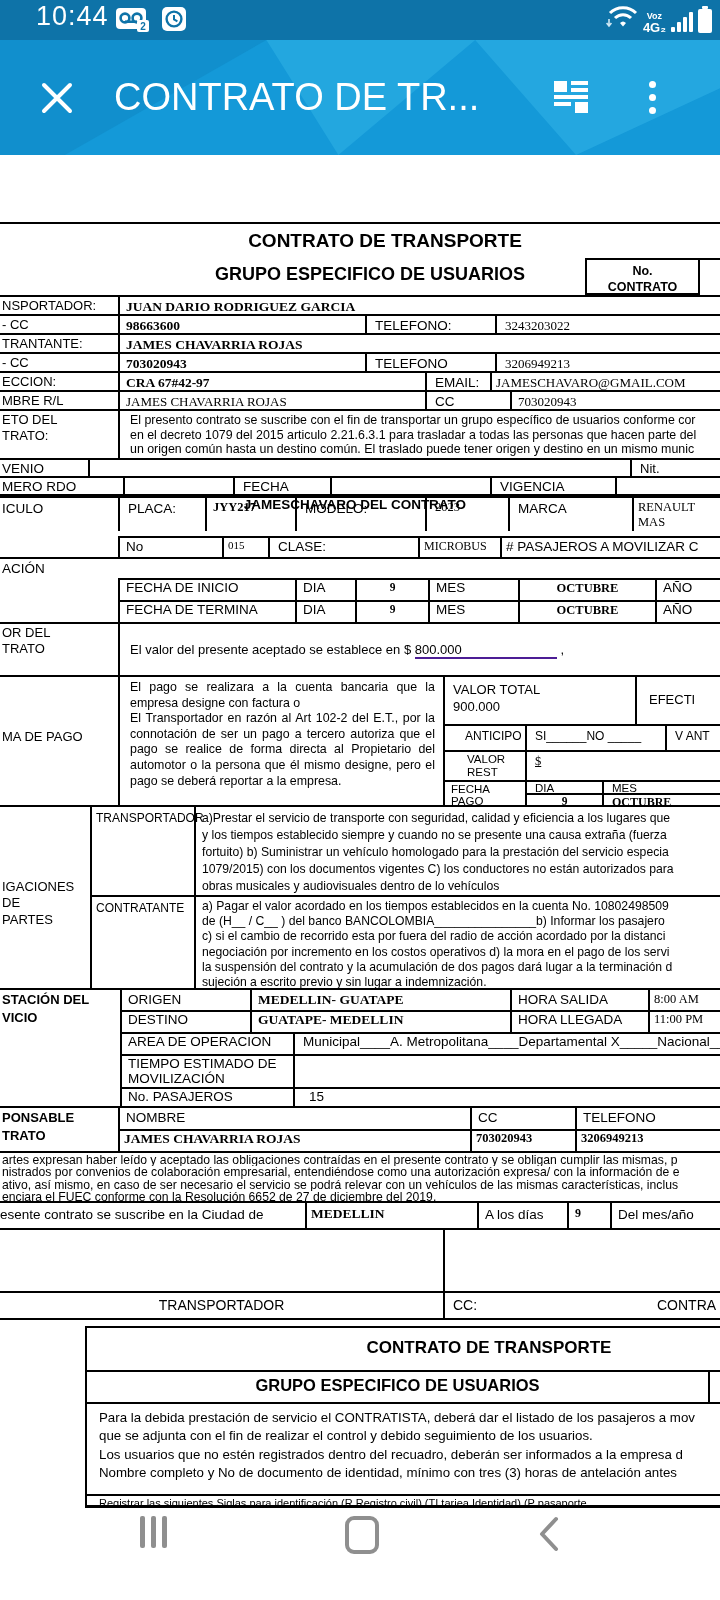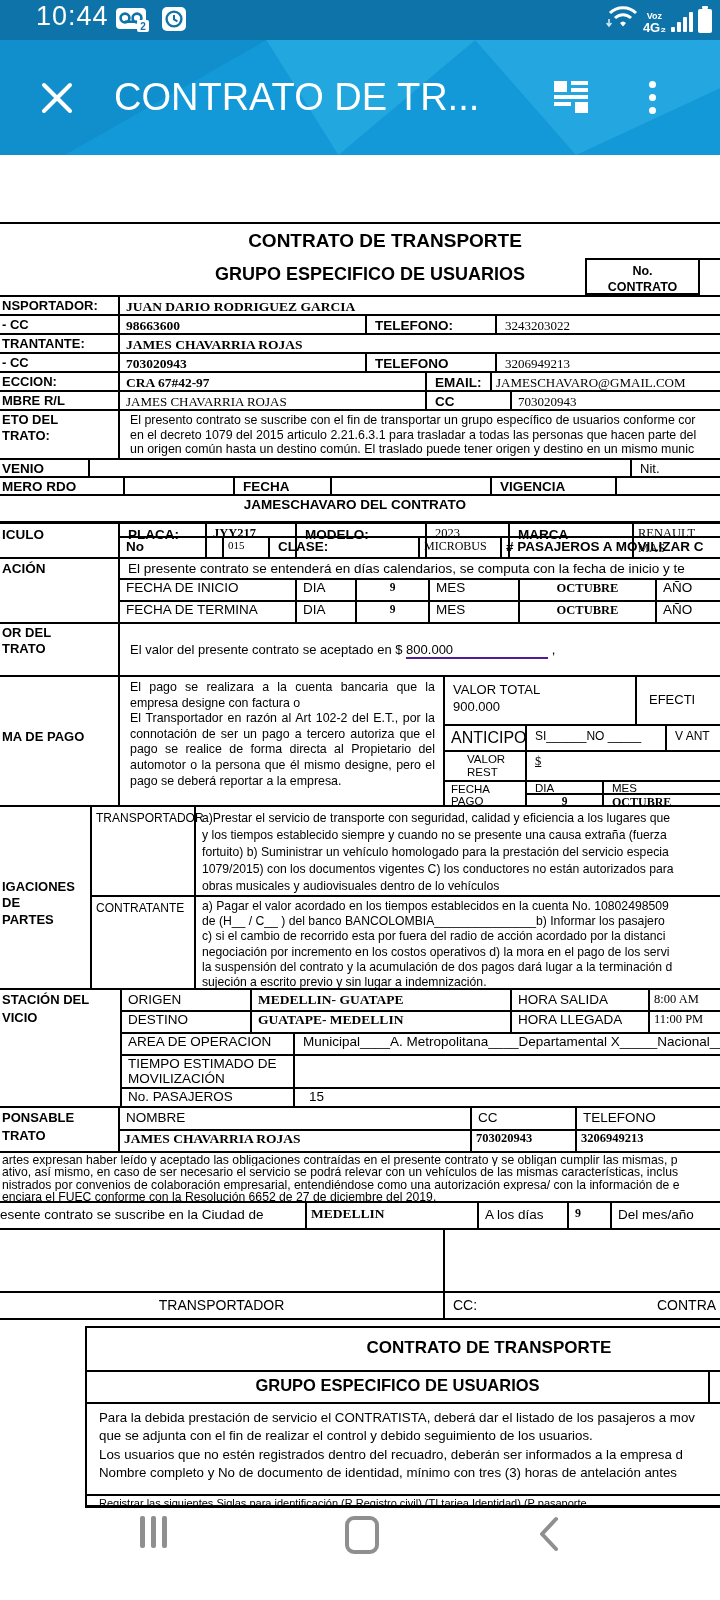--- a/index.html
+++ b/index.html
@@ -31,21 +31,21 @@
   #ab-menu i{width:7px;height:7px;border-radius:50%;background:#fff}
   
   #page{position:absolute;top:155px;left:0;width:720px;height:1353px;background:#fff;overflow:hidden}
   .r{position:absolute;left:0;width:720px;box-sizing:border-box}
   .bt{border-top:2px solid #000}
   .bt3{border-top:3px solid #000}
   .c{position:absolute;top:0;bottom:0;box-sizing:border-box;overflow:hidden}
   .bl{border-left:2px solid #000}
   .br{border-right:2px solid #000}
   .seg{position:absolute;top:0;height:2px;background:#000}
-  .lab{font-weight:bold;font-size:13px;line-height:1.25;padding:1px 16px 0 2px}
+  .lab{font-weight:normal;font-size:13px;line-height:1.25;padding:1px 16px 0 2px}
   .labn{font-size:13.5px;padding:2px 0 0 6px}
   .sb{font-family:"Liberation Serif",serif;font-weight:bold;font-size:13.5px}
   .sr{font-family:"Liberation Serif",serif;font-size:13px}
   .sn{font-size:13px}
   .pt2{padding-top:2px}.pl4{padding-left:4px}.pl6{padding-left:6px}.pl8{padding-left:8px}
   .ctr{text-align:center}
   .line{white-space:nowrap;overflow:hidden}
   .u{border-bottom:2px solid #4c1d95}
   .flab{position:absolute;font-weight:bold;font-size:13px;line-height:1.35;left:2px}
   
@@ -200,41 +200,40 @@
       <div class="c bl" style="left:123px;width:110px"></div>
       <div class="c bl lab pl8" style="left:233px;width:97px;font-size:13.5px">FECHA RDO</div>
       <div class="c bl" style="left:330px;width:160px"></div>
       <div class="c bl lab pl8" style="left:490px;width:126px;font-size:13.5px">VIGENCIA</div>
       <div class="c bl" style="left:615px;width:105px"></div>
     </div>
     <div class="r bt" style="top:339px;height:18px">
       <div class="c ctr" style="left:0;width:710px;font-weight:bold;font-size:13.5px;padding-top:1px">JAMESCHAVARO  DEL CONTRATO</div>
     </div>
 
-    <div class="r bt3" style="top:366px;height:36px">
+    <div class="r bt3" style="top:340px;height:36px">
       <div class="c lab" style="left:0;width:118px;font-size:13.5px;padding-top:3px">ICULO</div>
       <div class="c bl lab pl8" style="left:118px;width:87px;font-size:13.5px;padding-top:3px">PLACA:</div>
       <div class="c bl sb pl6" style="left:205px;width:90px;font-size:12.5px;padding-top:2px">JYY217</div>
       <div class="c bl lab pl8" style="left:295px;width:130px;font-size:13.5px;padding-top:3px">MODELO:</div>
       <div class="c bl sr pl8" style="left:425px;width:83px;font-size:12.5px;padding-top:2px">2023</div>
       <div class="c bl lab pl8" style="left:508px;width:124px;font-size:13.5px;padding-top:3px">MARCA</div>
       <div class="c bl sr pl4" style="left:632px;width:88px;font-size:12.5px;padding-top:2px">RENAULT MAS</div>
     </div>
     <div class="r" style="top:381px;height:21px">
       <div class="seg" style="left:118px;width:602px"></div>
       <div class="c bl lab pl6" style="left:118px;width:104px;font-size:13.5px;padding-top:3px">No INTERNO</div>
       <div class="c bl sr pl4" style="left:222px;width:46px;font-size:11px;padding-top:3px">015</div>
       <div class="c bl lab pl8" style="left:268px;width:150px;font-size:13.5px;padding-top:3px">CLASE:</div>
       <div class="c bl sr pl4" style="left:418px;width:82px;font-size:12px;padding-top:3px">MICROBUS</div>
       <div class="c bl lab pl4" style="left:500px;width:220px;font-size:13.5px;padding-top:3px"># PASAJEROS A MOVILIZAR C</div>
     </div>
 
     <div class="r bt" style="top:402px;height:21px">
       <div class="c lab" style="left:0;width:118px;font-size:13.5px;padding-top:2px">ACIÓN</div>
-      <div class="c bl sn pl8" style="left:118px;width:602px;font-size:13.5px;padding-top:2px;white-space:nowrap">El presente contrato se entenderá en días calendarios, se computa con la fecha de inicio y te</div>
     </div>
     <div class="r" style="top:423px;height:22px">
       <div class="seg" style="left:118px;width:602px"></div>
       <div class="c bl labn" style="left:118px;width:177px">FECHA DE INICIO</div>
       <div class="c bl labn" style="left:295px;width:60px">DIA</div>
       <div class="c bl sb ctr" style="left:355px;width:73px;font-size:11.5px;padding-top:3px">9</div>
       <div class="c bl labn" style="left:428px;width:90px">MES</div>
       <div class="c bl sb ctr" style="left:518px;width:137px;font-size:12.5px;padding-top:3px">OCTUBRE</div>
       <div class="c bl labn" style="left:655px;width:65px">AÑO</div>
     </div>
@@ -247,40 +246,40 @@
       <div class="c bl sb ctr" style="left:518px;width:137px;font-size:12.5px;padding-top:3px">OCTUBRE</div>
       <div class="c bl labn" style="left:655px;width:65px">AÑO</div>
     </div>
 
     <div class="r bt" style="top:467px;height:53px">
       <div class="c lab" style="left:0;width:118px">
         <div>OR DEL</div>
         <div>TRATO</div>
       </div>
       <div class="c bl sn" style="left:118px;width:602px;padding:18px 0 0 10px;font-size:13px;white-space:nowrap">
-        <span>El valor del presente contrato se aceptado en  $</span>
+        <span>El valor del presente aceptado se establece en  $</span>
         <span class="u" style="padding-right:95px">800.000</span>
         <span>,</span>
       </div>
     </div>
 
     <div class="r bt" style="top:520px;height:130px">
       <div class="c lab" style="left:0;width:118px;padding-top:52px">MA DE PAGO</div>
       <div class="c bl" style="left:118px;width:325px;font-size:12.4px;line-height:15.6px;padding:3px 8px 0 10px;text-align:justify;white-space:pre-wrap">El pago se realizara a la cuenta bancaria que la empresa designe con factura o
 El Transportador en razón al Art 102-2 del E.T., por la connotación de ser un pago a tercero autoriza que el pago se realice de forma directa al Propietario del automotor o la persona que él mismo designe, pero el pago se deberá reportar a la empresa.</div>
       <div class="c bl" style="left:443px;width:277px">
         <div style="height:47px;position:relative">
           <div style="position:absolute;left:0;top:0;width:190px;padding:4px 0 0 8px;font-size:13px;line-height:17px">
             <div>VALOR TOTAL</div>
             <div>900.000</div>
           </div>
           <div class="bl" style="position:absolute;left:190px;top:0;bottom:0;width:87px;box-sizing:border-box;padding:15px 0 0 12px;font-size:13px">EFECTI</div>
         </div>
         <div class="bt" style="height:26px;position:relative;box-sizing:border-box">
-          <div style="position:absolute;left:0;top:3px;width:80px;padding-left:6px;font-size:16px">ANTICIPO</div>
+          <div style="position:absolute;left:0;top:3px;width:80px;padding-left:20px;font-size:12px">ANTICIPO</div>
           <div class="bl" style="position:absolute;left:80px;top:0;bottom:0;width:140px;box-sizing:border-box;padding:3px 0 16px 8px;font-size:12px;white-space:nowrap">SI______NO _____</div>
           <div class="bl" style="position:absolute;left:220px;top:0;bottom:0;width:57px;box-sizing:border-box;padding:3px 0 0 8px;font-size:12px">V ANT</div>
         </div>
         <div class="bt" style="height:30px;position:relative;box-sizing:border-box">
           <div style="position:absolute;left:0;top:1px;width:80px;padding-left:22px;font-size:11.5px;line-height:13px">
             <div>VALOR</div>
             <div>REST</div>
           </div>
           <div class="bl" style="position:absolute;left:80px;top:0;bottom:0;width:197px;box-sizing:border-box;padding:2px 0 0 8px;font-size:12.5px;text-decoration:underline;font-family:'Liberation Serif',serif">$</div>
         </div>
@@ -375,22 +374,22 @@
     </div>
     <div class="r" style="top:974px;height:22px">
       <div class="seg" style="left:118px;width:602px"></div>
       <div class="c bl sb pt2 pl4" style="left:118px;width:352px">JAMES CHAVARRIA ROJAS</div>
       <div class="c bl sb pt2 pl4" style="left:470px;width:105px;font-size:12.5px">703020943</div>
       <div class="c bl sb pt2 pl4" style="left:575px;width:145px;font-size:12.5px">3206949213</div>
     </div>
 
     <div class="r bt" style="top:996px;height:50px;font-size:12.2px;line-height:12.4px;padding:1px 0 0 2px">
       <div class="line">artes expresan haber leído y aceptado las obligaciones contraídas en el presente contrato y se obligan cumplir las mismas, p</div>
+      <div class="line">nistrados por convenios de colaboración empresarial, entendiéndose como una autorización expresa/ con la información de e</div>
       <div class="line">ativo, así mismo, en caso de ser necesario el servicio se podrá relevar con un vehículos de las mismas características, inclus</div>
-      <div class="line">nistrados por convenios de colaboración empresarial, entendiéndose como una autorización expresa/ con la información de e</div>
       <div class="line">enciara el FUEC conforme con la Resolución 6652 de 27 de diciembre del 2019.</div>
     </div>
 
     <div class="r bt" style="top:1046px;height:27px">
       <div class="c sn" style="left:0;width:305px;font-size:13.5px;padding-top:4px;white-space:nowrap">esente contrato se suscribe en la Ciudad de</div>
       <div class="c bl sb pl4" style="left:305px;width:172px;padding-top:3px">MEDELLIN</div>
       <div class="c bl labn" style="left:477px;width:90px;font-weight:normal;padding-top:4px">A los días</div>
       <div class="c bl sb pl6" style="left:567px;width:43px;font-size:12px;padding-top:3px">9</div>
       <div class="c bl labn" style="left:610px;width:110px;font-weight:normal;padding-top:4px">Del mes/año</div>
     </div>

